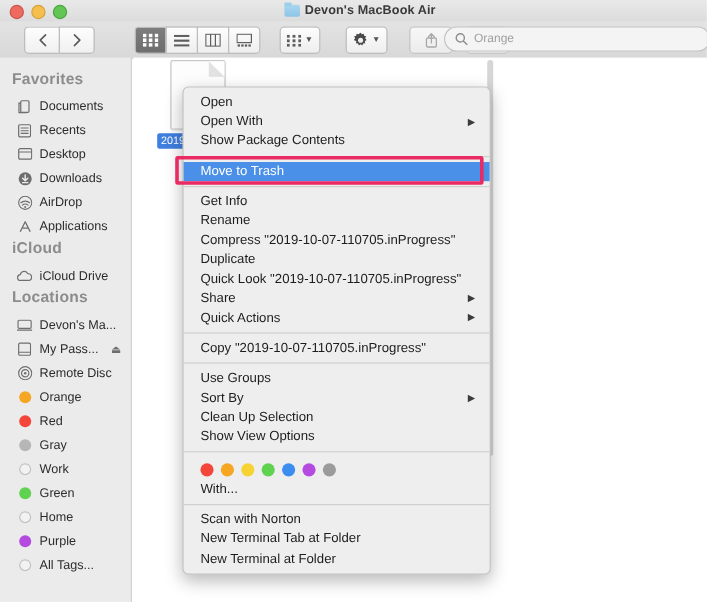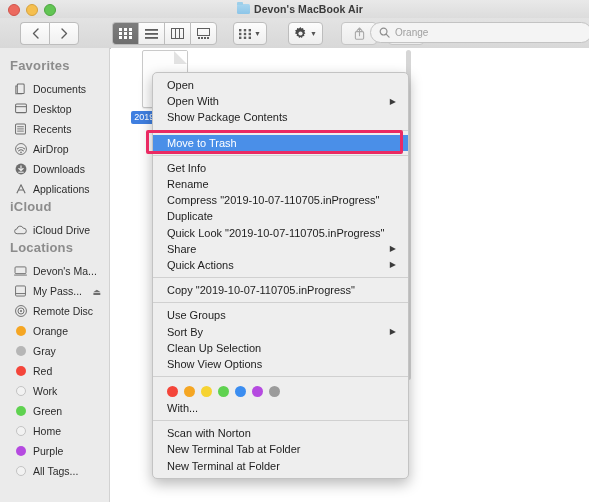--- a/index.html
+++ b/index.html
@@ -295,66 +295,66 @@
         <svg width="11" height="12" viewBox="0 0 12 13">
             <rect x="2.5" y="1" width="7.5" height="10.5" rx="1" fill="none" stroke="#6e6e6e" stroke-width="1.1"></rect>
             <path d="M2.5 3.2H.9v8.5h7" fill="none" stroke="#6e6e6e" stroke-width="1.1"></path>
           </svg>
       </span>
       <span class="sb-label">Documents</span>
     </div>
 
     <div class="sb-item">
       <span class="sb-ic">
-        <svg width="12" height="11" viewBox="0 0 13 12">
-            <rect x="0.6" y="1" width="11.8" height="9.5" rx="1.2" fill="none" stroke="#6e6e6e" stroke-width="1.1"></rect>
-            <line x1="0.6" y1="4" x2="12.4" y2="4" stroke="#6e6e6e" stroke-width="1.1"></line>
-          </svg>
-      </span>
-      <span class="sb-label">Desktop</span>
-    </div>
-
-    <div class="sb-item">
-      <span class="sb-ic">
         <svg width="11" height="12" viewBox="0 0 12 13">
             <rect x="0.6" y="1" width="10.8" height="11" rx="1.2" fill="none" stroke="#6e6e6e" stroke-width="1.1"></rect>
             <line x1="2.4" y1="4" x2="9.6" y2="4" stroke="#6e6e6e" stroke-width="1"></line>
             <line x1="2.4" y1="6.4" x2="9.6" y2="6.4" stroke="#6e6e6e" stroke-width="1"></line>
             <line x1="2.4" y1="8.8" x2="9.6" y2="8.8" stroke="#6e6e6e" stroke-width="1"></line>
           </svg>
       </span>
       <span class="sb-label">Recents</span>
     </div>
 
     <div class="sb-item">
       <span class="sb-ic">
+        <svg width="12" height="11" viewBox="0 0 13 12">
+            <rect x="0.6" y="1" width="11.8" height="9.5" rx="1.2" fill="none" stroke="#6e6e6e" stroke-width="1.1"></rect>
+            <line x1="0.6" y1="4" x2="12.4" y2="4" stroke="#6e6e6e" stroke-width="1.1"></line>
+          </svg>
+      </span>
+      <span class="sb-label">Desktop</span>
+    </div>
+
+    <div class="sb-item">
+      <span class="sb-ic">
+        <svg width="12" height="12" viewBox="0 0 13 13">
+            <circle cx="6.5" cy="6.5" r="5.9" fill="#6e6e6e"></circle>
+            <path d="M6.5 3v5M4.2 6l2.3 2.3L8.8 6" stroke="#ebebeb" stroke-width="1.3" fill="none" stroke-linecap="round" stroke-linejoin="round"></path>
+            <line x1="3.6" y1="10" x2="9.4" y2="10" stroke="#ebebeb" stroke-width="1.2"></line>
+          </svg>
+      </span>
+      <span class="sb-label">Downloads</span>
+    </div>
+
+    <div class="sb-item">
+      <span class="sb-ic">
         <svg width="12" height="12" viewBox="0 0 13 13">
             <circle cx="6.5" cy="6.5" r="5.9" fill="none" stroke="#6e6e6e" stroke-width="1"></circle>
             <path d="M4 8.6a3.6 3.6 0 015 0" stroke="#6e6e6e" stroke-width="1.1" fill="none" stroke-linecap="round"></path>
             <path d="M2.6 6.4a5.8 5.8 0 017.8 0" stroke="#6e6e6e" stroke-width="1.1" fill="none" stroke-linecap="round"></path>
             <circle cx="6.5" cy="10.2" r="0.9" fill="#6e6e6e"></circle>
           </svg>
       </span>
       <span class="sb-label">AirDrop</span>
     </div>
 
     <div class="sb-item">
       <span class="sb-ic">
         <svg width="12" height="12" viewBox="0 0 13 13">
-            <circle cx="6.5" cy="6.5" r="5.9" fill="#6e6e6e"></circle>
-            <path d="M6.5 3v5M4.2 6l2.3 2.3L8.8 6" stroke="#ebebeb" stroke-width="1.3" fill="none" stroke-linecap="round" stroke-linejoin="round"></path>
-            <line x1="3.6" y1="10" x2="9.4" y2="10" stroke="#ebebeb" stroke-width="1.2"></line>
-          </svg>
-      </span>
-      <span class="sb-label">Downloads</span>
-    </div>
-
-    <div class="sb-item">
-      <span class="sb-ic">
-        <svg width="12" height="12" viewBox="0 0 13 13">
             <path d="M2 11L6.5 2 11 11" fill="none" stroke="#6e6e6e" stroke-width="1.2" stroke-linejoin="round"></path>
             <line x1="4" y1="7.6" x2="9" y2="7.6" stroke="#6e6e6e" stroke-width="1.1"></line>
           </svg>
       </span>
       <span class="sb-label">Applications</span>
     </div>
 
     <div class="sb-head">iCloud</div>
     <div class="sb-item">
       <span class="sb-ic">
@@ -398,29 +398,29 @@
 
 
     <div class="sb-item">
       <span class="sb-ic">
           <span class="dot" style="background:#f5a623"></span>
         </span>
       <span class="sb-label">Orange</span>
     </div>
     <div class="sb-item">
       <span class="sb-ic">
+          <span class="dot" style="background:#f4453a"></span>
+        </span>
+      <span class="sb-label">Red</span>
+    </div>
+    <div class="sb-item">
+      <span class="sb-ic">
           <span class="dot" style="background:#b6b6b6"></span>
         </span>
       <span class="sb-label">Gray</span>
-    </div>
-    <div class="sb-item">
-      <span class="sb-ic">
-          <span class="dot" style="background:#f4453a"></span>
-        </span>
-      <span class="sb-label">Red</span>
     </div>
     <div class="sb-item">
       <span class="sb-ic">
           <span class="dot-hollow"></span>
         </span>
       <span class="sb-label">Work</span>
     </div>
     <div class="sb-item">
       <span class="sb-ic">
           <span class="dot" style="background:#5fd250"></span>

